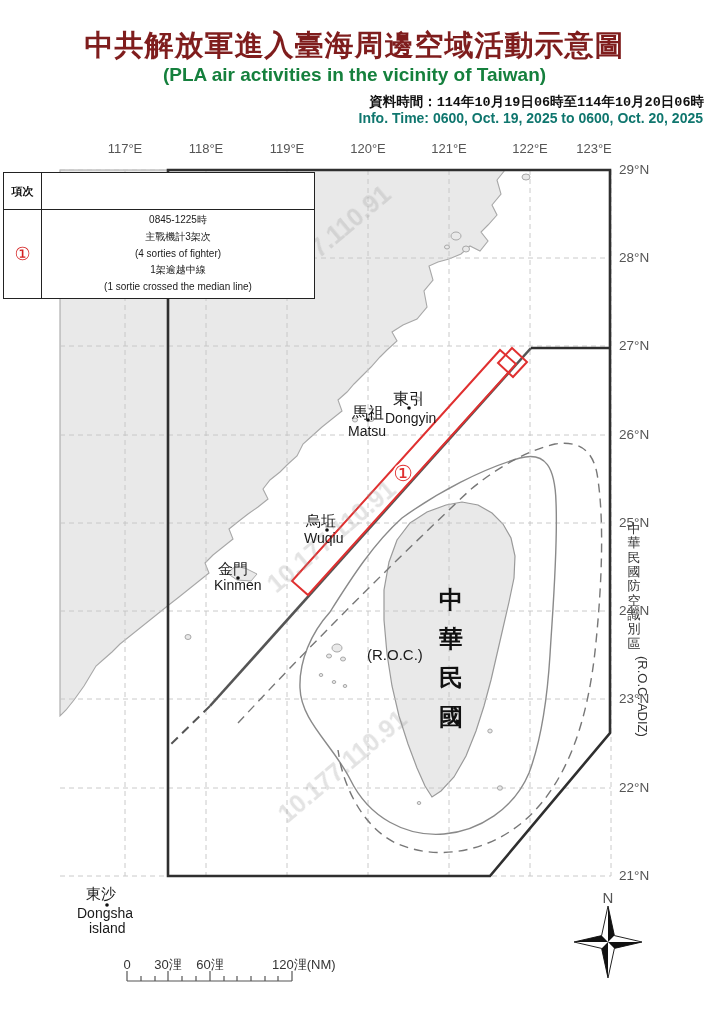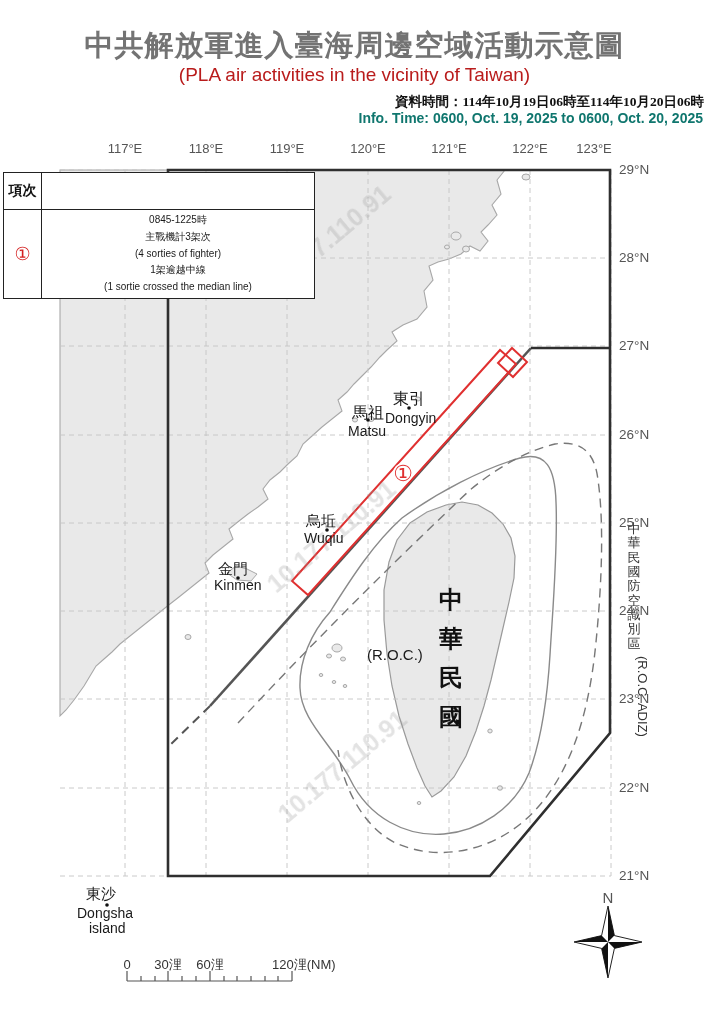--- a/index.html
+++ b/index.html
@@ -1,35 +1,35 @@
 <!DOCTYPE html>
 <html><head>
 <meta charset="utf-8">
 <style>
   html,body{margin:0;padding:0;background:#fff;}
   #canvas{position:relative;width:709px;height:1024px;background:#fff;overflow:hidden;
           font-family:"Liberation Sans", sans-serif;}
   .title-zh{position:absolute;left:0;top:26px;width:709px;text-align:center;
             font-family:"Liberation Serif", serif;font-weight:bold;font-size:29px;
-            letter-spacing:1px;color:#737373;}
+            letter-spacing:1px;color:#7f1d1d;}
   .title-en{position:absolute;left:0;top:64px;width:709px;text-align:center;
-            font-weight:normal;font-size:19px;color:#b91c1c;}
-  .info-zh{position:absolute;right:5px;top:93px;font-family:Liberation Serif, serif;
+            font-weight:bold;font-size:19px;color:#15803d;}
+  .info-zh{position:absolute;right:5px;top:93px;font-family:Liberation Mono, monospace;
            font-weight:bold;font-size:13.5px;color:#111;}
   .info-en{position:absolute;right:6px;top:110px;font-weight:bold;font-size:14px;color:#0f766e;}
   .legend{position:absolute;left:3px;top:172px;width:310px;border:1.5px solid #222;
           background:#fff;display:flex;flex-direction:column;}
   .legend .hdr{display:flex;border-bottom:1.2px solid #222;}
   .legend .bdy{display:flex;}
   .legend .c1{width:37px;border-right:1.2px solid #222;display:flex;align-items:center;
               justify-content:center;flex:none;}
   .legend .c2{flex:1;display:flex;flex-direction:column;align-items:center;justify-content:center;}
   .legend .hdr{height:36px;}
   .legend .bdy{height:88px;}
-  .hcell{font-family:"Liberation Serif", serif;font-weight:bold;font-size:14px;color:#111;}
+  .hcell{font-family:"Liberation Serif", serif;font-weight:bold;font-size:11px;color:#111;}
   .lline{font-size:10px;line-height:16.8px;color:#1a1a1a;text-align:center;}
   .badge{color:#d42020;font-size:18px;}
   svg text{font-family:"Liberation Sans", sans-serif;}
   .cjk{font-family:"Liberation Serif", serif;}
 </style>
 </head>
 <body>
 
 <div id="canvas">
 

